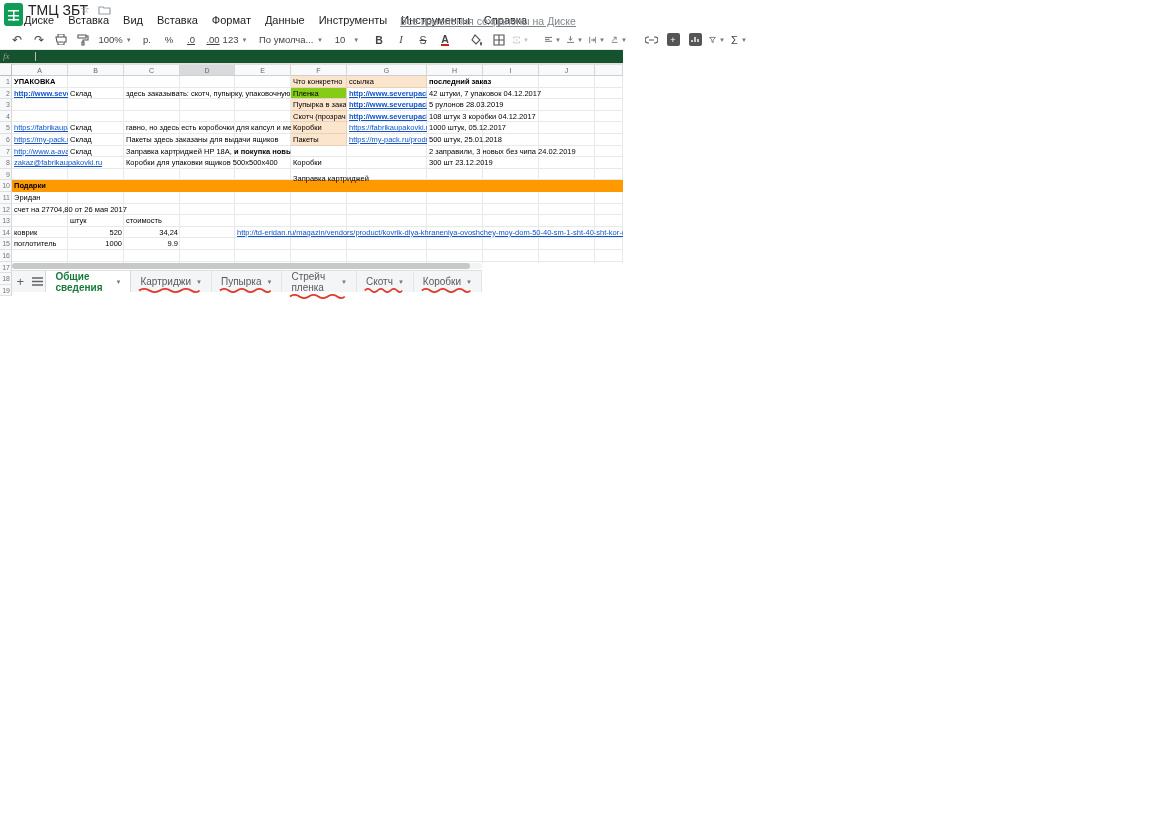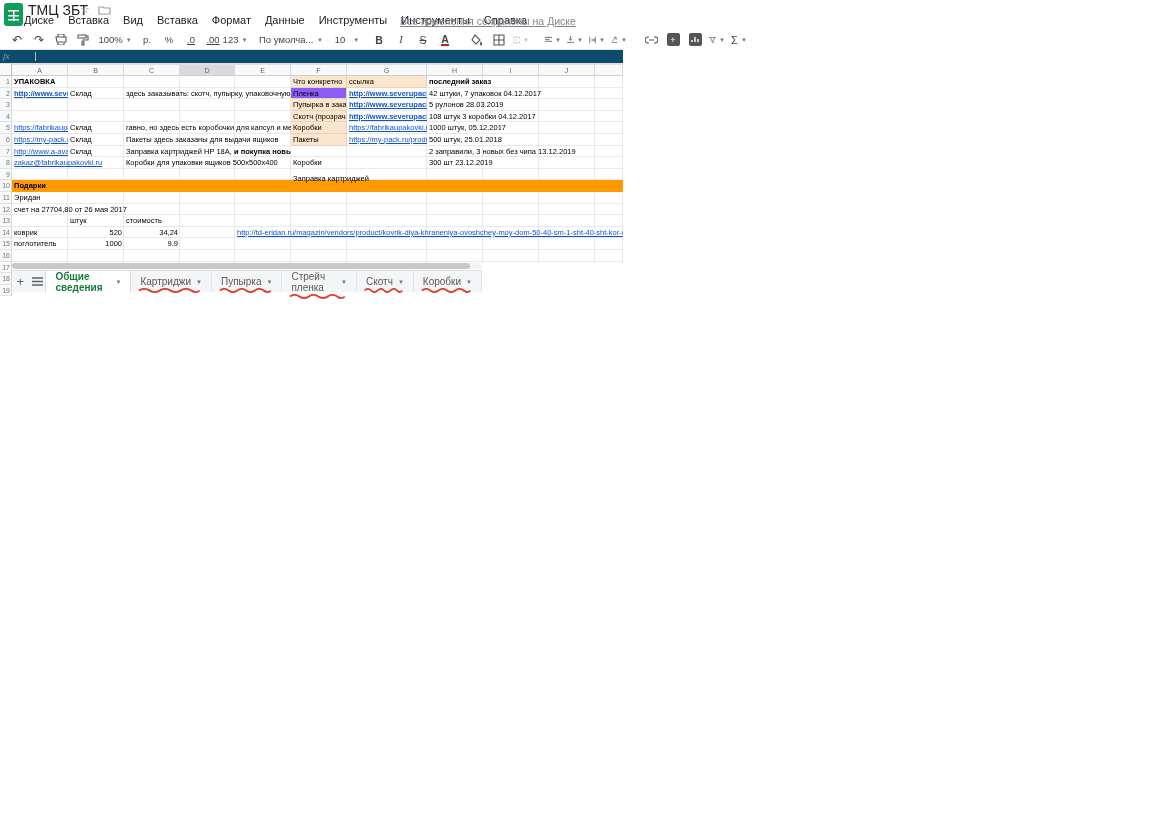--- a/index.html
+++ b/index.html
@@ -28,21 +28,21 @@
   .tlabel { font-size:9.5px; color:#444; }
   .caret { font-size:6px; color:#777; margin-left:3px; }
   .tA { font-size:10.5px; font-weight:bold; border-bottom:2px solid #c5221f; line-height:10px; }
   .tB { font-weight:bold; font-size:10.5px; }
   .tI { font-style:italic; font-size:10.5px; font-family:"Liberation Serif",serif; }
   .tS { font-size:10.5px; text-decoration:line-through; }
   .darksq { width:13px; height:13px; background:#555; border-radius:2px; color:#fff; font-size:9px; display:flex; align-items:center; justify-content:center; }
   svg.ic { display:block; }
 
   
-  .fxbar { position:absolute; left:0; top:50px; width:623px; height:14px; border-bottom:1px solid #e0e0e0; background:#0c4a6e;text-decoration:underline; }
+  .fxbar { position:absolute; left:0; top:50px; width:623px; height:14px; border-bottom:1px solid #e0e0e0; background:#14532d;text-decoration:underline; }
   .fx { position:absolute; left:3px; top:1px; font-size:9px; font-style:italic; color:#9e9e9e; font-family:"Liberation Serif",serif; }
   .fxcursor { position:absolute; left:35px; top:2px; width:1px; height:9px; background:#bbb; }
 
   
   .colhdrs { position:absolute; left:12px; top:64px; height:12px; display:flex; }
   .colhdr { height:12px; background:#f8f9fa; border-right:1px solid #d7d7d7; border-bottom:1px solid #cfcfcf; border-top:1px solid #e0e0e0; color:#666; font-size:7px; display:flex; align-items:center; justify-content:center; }
   .colhdr.sel { background:#d8dadd; }
   .rowhdrs { position:absolute; left:0; top:76px; width:12px; height:220px; overflow:hidden; }
   .rowhdr { position:absolute; left:0; width:12px; background:#f8f9fa; border-right:1px solid #d7d7d7; border-bottom:1px solid #e0e0e0; color:#757575; font-size:7px; text-align:right; direction:rtl; overflow:hidden; line-height:11.6px; padding-right:1px; }
   .corner { position:absolute; left:0; top:64px; width:12px; height:12px; background:#f8f9fa; border-right:1px solid #bdbdbd; border-bottom:1px solid #bdbdbd; }
@@ -445,21 +445,21 @@
       <div class="bcell" style="left: 527px; top: 185.6px; width: 56px; height: 11.6px;"></div>
       <div class="bcell" style="left: 583px; top: 185.6px; width: 28px; height: 11.6px;"></div>
       <div class="rowfill" style="left: 0px; top: 104.4px; width: 611px; height: 11.6px; background: rgb(255, 153, 0);"></div>
       <div class="ccell bold" style="left: 0px; top: 0px; width: 56px; height: 11.6px;">УПАКОВКА</div>
       <div class="ccell" style="left: 279px; top: 0px; width: 56px; height: 11.6px; background: rgb(252, 229, 205); border-right: 1px solid rgb(231, 211, 189); border-bottom: 1px solid rgb(231, 211, 189);">Что конкретно</div>
       <div class="ccell" style="left: 335px; top: 0px; width: 80px; height: 11.6px; background: rgb(252, 229, 205); border-right: 1px solid rgb(231, 211, 189); border-bottom: 1px solid rgb(231, 211, 189);">ссылка</div>
       <div class="ccell bold" style="left: 415px; top: 0px; width: 168px; height: 11.6px;">последний заказ</div>
       <div class="ccell bold" style="left: 0px; top: 11.6px; width: 56px; height: 11.6px;"><span class="lnk">http://www.seve</span></div>
       <div class="ccell" style="left: 56px; top: 11.6px; width: 56px; height: 11.6px;">Склад</div>
       <div class="ccell" style="left: 112px; top: 11.6px; width: 167px; height: 11.6px;">здесь заказывать: скотч, пупырку, упаковочную пл</div>
-      <div class="ccell" style="left: 279px; top: 11.6px; width: 56px; height: 11.6px; background: #8b5cf6; border-right: 1px solid rgb(231, 211, 189); border-bottom: 1px solid rgb(231, 211, 189);">Пленка</div>
+      <div class="ccell" style="left: 279px; top: 11.6px; width: 56px; height: 11.6px; background: #84cc16; border-right: 1px solid rgb(231, 211, 189); border-bottom: 1px solid rgb(231, 211, 189);">Пленка</div>
       <div class="ccell bold" style="left: 335px; top: 11.6px; width: 80px; height: 11.6px;"><span class="lnk">http://www.severupack</span></div>
       <div class="ccell" style="left: 415px; top: 11.6px; width: 168px; height: 11.6px;">42 штуки, 7 упаковок 04.12.2017</div>
       <div class="ccell" style="left: 279px; top: 23.2px; width: 56px; height: 11.6px; background: rgb(252, 229, 205); border-right: 1px solid rgb(231, 211, 189); border-bottom: 1px solid rgb(231, 211, 189);">Пупырка в заказ</div>
       <div class="ccell bold" style="left: 335px; top: 23.2px; width: 80px; height: 11.6px;"><span class="lnk">http://www.severupack</span></div>
       <div class="ccell" style="left: 415px; top: 23.2px; width: 168px; height: 11.6px;">5 рулонов 28.03.2019</div>
       <div class="ccell" style="left: 279px; top: 34.8px; width: 56px; height: 11.6px; background: rgb(252, 229, 205); border-right: 1px solid rgb(231, 211, 189); border-bottom: 1px solid rgb(231, 211, 189);">Скотч (прозрачн</div>
       <div class="ccell bold" style="left: 335px; top: 34.8px; width: 80px; height: 11.6px;"><span class="lnk">http://www.severupack</span></div>
       <div class="ccell" style="left: 415px; top: 34.8px; width: 168px; height: 11.6px;">108 штук 3 коробки 04.12.2017</div>
       <div class="ccell" style="left: 0px; top: 46.4px; width: 56px; height: 11.6px;"><span class="lnk">https://fabrikaupa</span></div>
       <div class="ccell" style="left: 56px; top: 46.4px; width: 56px; height: 11.6px;">Склад</div>
@@ -470,21 +470,21 @@
       <div class="ccell" style="left: 0px; top: 58px; width: 56px; height: 11.6px;"><span class="lnk">https://my-pack.r</span></div>
       <div class="ccell" style="left: 56px; top: 58px; width: 56px; height: 11.6px;">Склад</div>
       <div class="ccell" style="left: 112px; top: 58px; width: 167px; height: 11.6px;">Пакеты здесь заказаны для выдачи ящиков</div>
       <div class="ccell" style="left: 279px; top: 58px; width: 56px; height: 11.6px; background: rgb(252, 229, 205); border-right: 1px solid rgb(231, 211, 189); border-bottom: 1px solid rgb(231, 211, 189);">Пакеты</div>
       <div class="ccell" style="left: 335px; top: 58px; width: 80px; height: 11.6px;"><span class="lnk">https://my-pack.ru/produ</span></div>
       <div class="ccell" style="left: 415px; top: 58px; width: 196px; height: 11.6px;">500 штук, 25.01.2018</div>
       <div class="ccell" style="left: 0px; top: 69.6px; width: 56px; height: 11.6px;"><span class="lnk">http://www.a-ava</span></div>
       <div class="ccell" style="left: 56px; top: 69.6px; width: 56px; height: 11.6px;">Склад</div>
       <div class="ccell" style="left: 112px; top: 69.6px; width: 167px; height: 11.6px;">Заправка картриджей HP 18А, <span style="font-weight: bold;">и покупка новых</span></div>
       <div class="ccell" style="left: 279px; top: 69.6px; width: 136px; height: 11.6px; margin-top: 27px;">Заправка картриджей</div>
-      <div class="ccell" style="left: 415px; top: 69.6px; width: 168px; height: 11.6px;">2 заправили, 3 новых без чипа 13.12.2019</div>
+      <div class="ccell" style="left: 415px; top: 69.6px; width: 168px; height: 11.6px;">2 заправили, 3 новых без чипа 24.02.2019</div>
       <div class="ccell" style="left: 0px; top: 81.2px; width: 112px; height: 11.6px;"><span class="lnk">zakaz@fabrikaupakovki.ru</span></div>
       <div class="ccell" style="left: 112px; top: 81.2px; width: 167px; height: 11.6px;">Коробки для упаковки ящиков 500х500х400</div>
       <div class="ccell" style="left: 279px; top: 81.2px; width: 56px; height: 11.6px;">Коробки</div>
       <div class="ccell" style="left: 415px; top: 81.2px; width: 168px; height: 11.6px;">300 шт 23.12.2019</div>
       <div class="ccell bold" style="left: 0px; top: 104.4px; width: 56px; height: 11.6px;">Подарки</div>
       <div class="ccell" style="left: 0px; top: 116px; width: 112px; height: 11.6px;">Эридан</div>
       <div class="ccell" style="left: 0px; top: 127.6px; width: 168px; height: 11.6px;">счет на 27704,80 от 26 мая 2017</div>
       <div class="ccell" style="left: 56px; top: 139.2px; width: 56px; height: 11.6px;">штук</div>
       <div class="ccell" style="left: 112px; top: 139.2px; width: 56px; height: 11.6px;">стоимость</div>
       <div class="ccell" style="left: 0px; top: 150.8px; width: 56px; height: 11.6px;">коврик</div>

